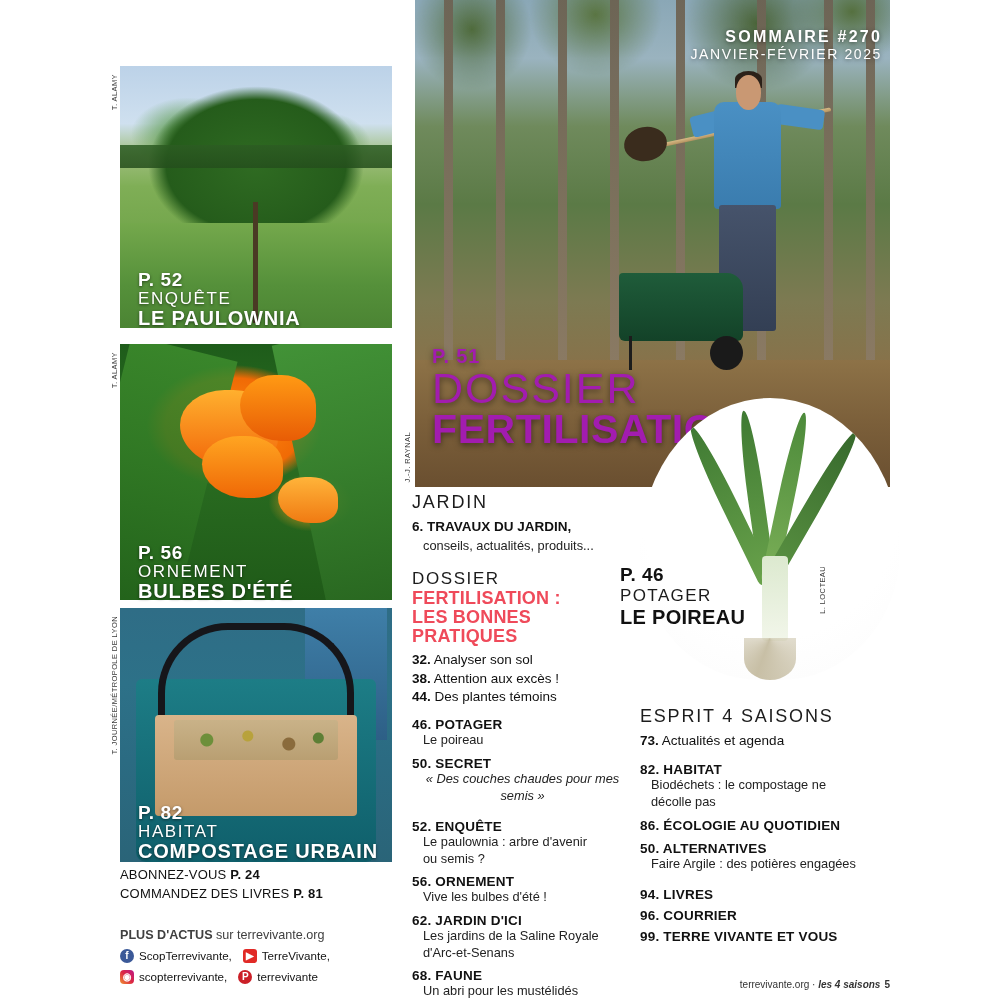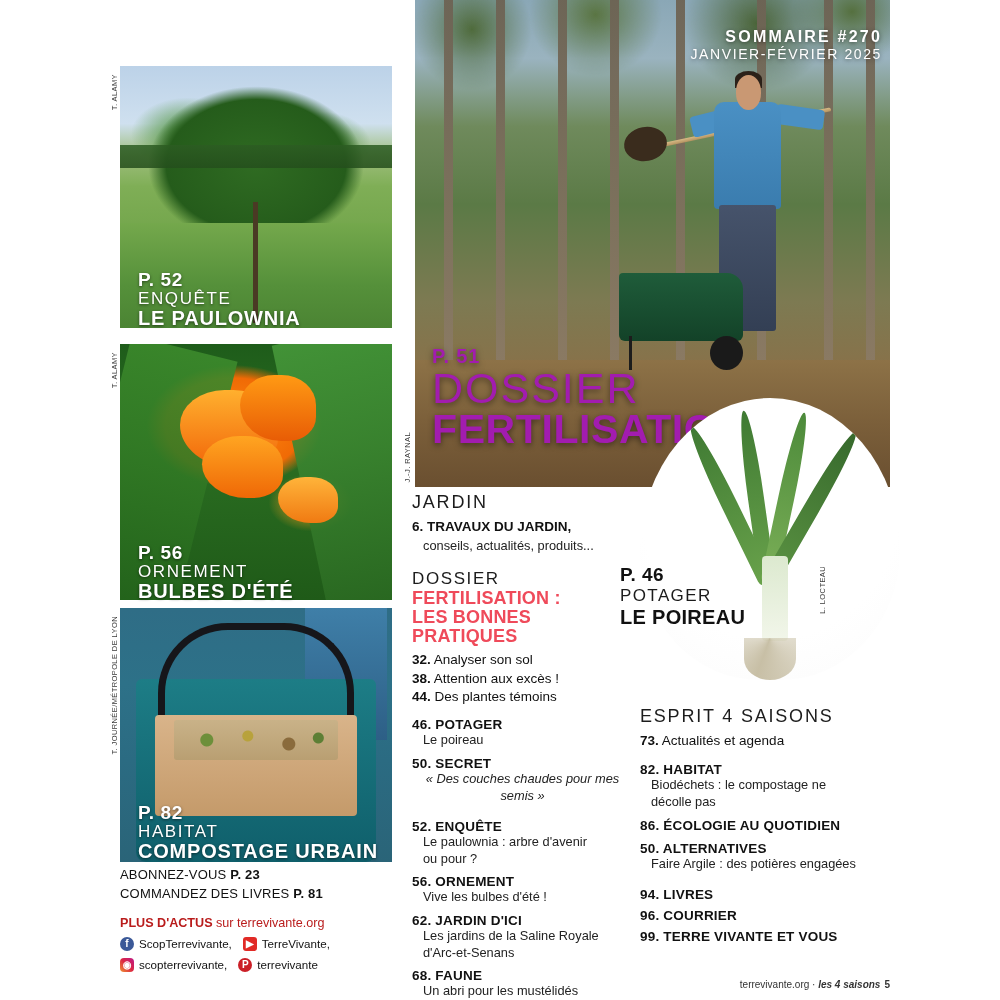--- a/index.html
+++ b/index.html
@@ -169,21 +169,21 @@
   #col-right { left: 640px; top: 706px; width: 250px; }
 
   .dossier-head { margin-top: 14px; }
   .dossier-head .d0 { font-size: 17px; letter-spacing: 1.6px; color:#1c1c1c; }
   .dossier-head .d1 { color:#ef4a5a; font-weight: 700; font-size: 18px; letter-spacing: .2px; line-height: 1.06; }
 
   
   #bottom-left { position: absolute; left: 120px; top: 866px; width: 280px; }
   #bottom-left .ab { font-size: 13px; letter-spacing: .2px; color:#111; line-height: 1.45; }
   #bottom-left .ab b { font-weight: 700; }
-  #bottom-left .plus { margin-top: 12px; font-size: 12.6px; font-weight: 700; color:#b91c1c; }
+  #bottom-left .plus { margin-top: 24px; font-size: 12.6px; font-weight: 700; color:#404040; }
   #bottom-left .plus span.reg { font-weight: 400; }
   .social-row { display:flex; align-items:center; gap:5px; margin-top: 7px; font-size: 11.6px; color:#111; }
   .sicon { width:14px; height:14px; border-radius:3px; display:inline-flex; align-items:center;
     justify-content:center; color:#fff; font-size:10px; font-weight:700; flex:0 0 auto; }
   .sicon.fb { background:#3b5998; border-radius:50%; }
   .sicon.yt { background:#e12a26; border-radius:3px; }
   .sicon.ig { background:linear-gradient(45deg,#f09433,#dc2743 50%,#bc1888); border-radius:4px; }
   .sicon.pin { background:#cb1f27; border-radius:50%; }
 
   
@@ -329,21 +329,21 @@
     <span>50.</span>
     <span>SECRET</span>
   </div>
   <div class="sub it">« Des couches chaudes pour mes semis »</div>
 
   <div class="bold-entry" style="margin-top:15px">
     <span>52.</span>
     <span>ENQUÊTE</span>
   </div>
   <div class="sub">Le paulownia : arbre d'avenir</div>
-  <div class="sub">ou pour ?</div>
+  <div class="sub">ou semis ?</div>
 
   <div class="bold-entry" style="margin-top:7px">
     <span>56.</span>
     <span>ORNEMENT</span>
   </div>
   <div class="sub">Vive les bulbes d'été !</div>
 
   <div class="bold-entry" style="margin-top:7px">
     <span>62.</span>
     <span>JARDIN D'ICI</span>
@@ -393,21 +393,21 @@
     <span>COURRIER</span>
   </div>
   <div class="bold-entry" style="margin-top:6px">
     <span>99.</span>
     <span>TERRE VIVANTE ET VOUS</span>
   </div>
 </div>
 
 <div id="bottom-left">
   <div class="ab">
-    <span>ABONNEZ-VOUS </span><b>P. 23</b>
+    <span>ABONNEZ-VOUS </span><b>P. 24</b>
   </div>
   <div class="ab">
     <span>COMMANDEZ DES LIVRES </span><b>P. 81</b>
   </div>
 
   <div class="plus">
     <span>PLUS D'ACTUS </span><span class="reg">sur terrevivante.org</span>
   </div>
 
   <div class="social-row">

